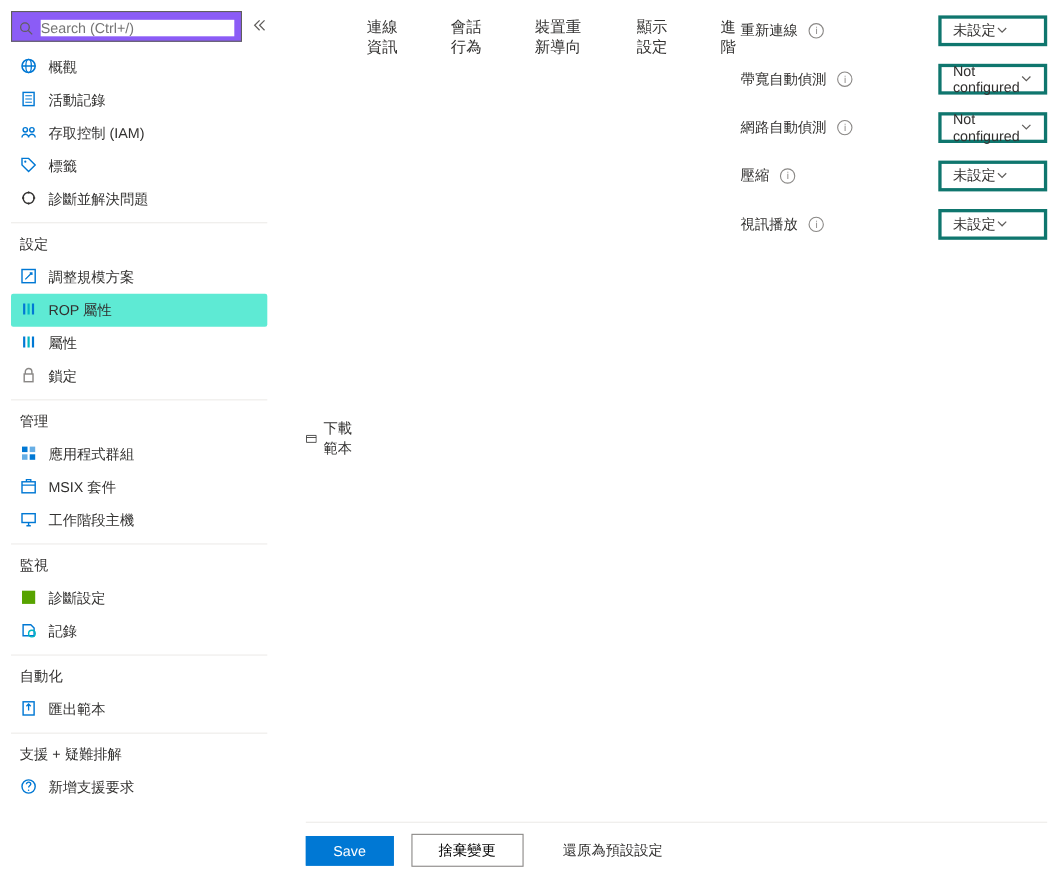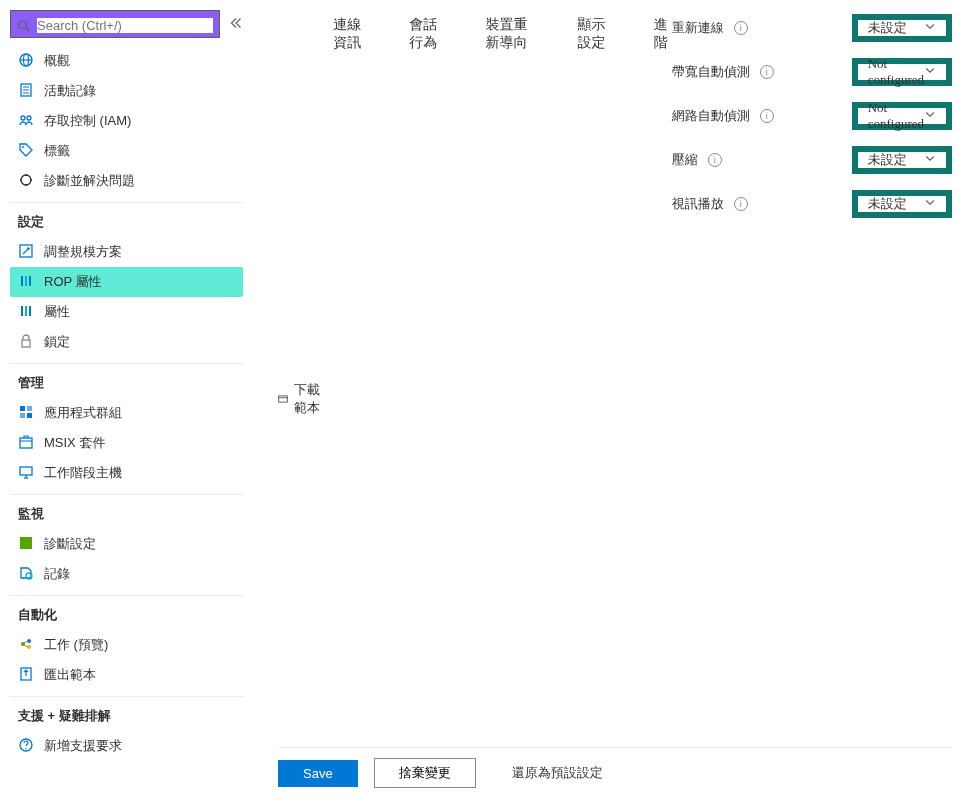--- a/index.html
+++ b/index.html
@@ -68,21 +68,20 @@
       justify-content: center;
       flex-shrink: 0;
     }
     .nav-item .label { font-size: 13px; }
     .nav-section {
       padding: 10px 8px 6px 8px;
       font-size: 13px;
       color: #323130;
       border-top: 1px solid #edebe9;
       margin-top: 6px;
-      font-weight: bold;
     }
     .main {
       flex: 1;
       display: flex;
       padding-left: 28px;
       position: relative;
     }
     .top-action {
       display: flex;
       align-items: center;
@@ -128,29 +127,27 @@
       display: inline-flex;
       align-items: center;
       justify-content: center;
       font-size: 9px;
       color: #8a8886;
       flex-shrink: 0;
     }
     .dropdown {
       flex: 1;
       max-width: 460px;
-      border: 6px solid #0f766e;
+      border: 3px solid #0f766e;
       padding: 5px 10px;
       display: flex;
-      justify-content: space-between;
       align-items: center;
       background: #fff;
       cursor: pointer;
       height: 28px;
-      font-family: Liberation Serif, serif;
     }
     .dropdown .chevron { color: #605e5c; }
     .footer {
       position: absolute;
       bottom: 0;
       left: 28px;
       right: 0;
       padding: 10px 0;
       display: flex;
       align-items: center;
@@ -332,32 +329,20 @@
               <path d="M3 3h7l3 3v7H3z" fill="none" stroke="#0078d4" stroke-width="1.3"></path>
               <circle cx="11" cy="11" r="3" fill="none" stroke="#00b7c3" stroke-width="1.3"></circle>
             </svg>
           </span>
           <span class="label">記錄</span>
         </div>
         <div class="nav-section">自動化</div>
         <div class="nav-item">
           <span class="icon">
             <svg width="16" height="16" viewBox="0 0 16 16">
-              <circle cx="5" cy="8" r="2" fill="#57a300"></circle>
-              <circle cx="11" cy="5" r="2" fill="#0078d4"></circle>
-              <circle cx="11" cy="11" r="2" fill="#ffb900"></circle>
-              <line x1="6" y1="7" x2="10" y2="5" stroke="#8a8886"></line>
-              <line x1="6" y1="9" x2="10" y2="11" stroke="#8a8886"></line>
-            </svg>
-          </span>
-          <span class="label">工作 (預覽)</span>
-        </div>
-        <div class="nav-item">
-          <span class="icon">
-            <svg width="16" height="16" viewBox="0 0 16 16">
               <rect x="3" y="2" width="10" height="12" fill="none" stroke="#0078d4" stroke-width="1.3"></rect>
               <path d="M6 6l2-2 2 2M8 4v6" fill="none" stroke="#0078d4" stroke-width="1.2"></path>
             </svg>
           </span>
           <span class="label">匯出範本</span>
         </div>
         <div class="nav-section">支援 + 疑難排解</div>
         <div class="nav-item">
           <span class="icon">
             <svg width="16" height="16" viewBox="0 0 16 16">

